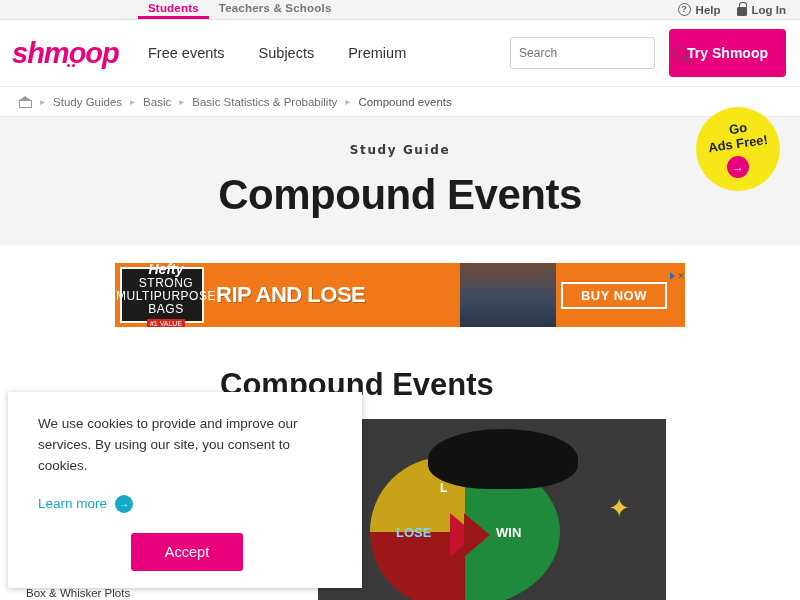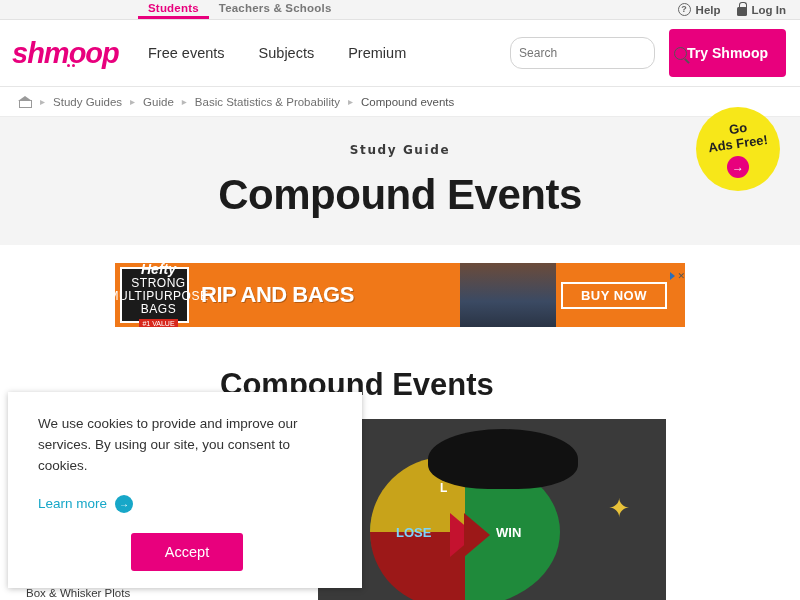--- a/index.html
+++ b/index.html
@@ -81,21 +81,21 @@
     display: inline-block; width: 3px; height: 3px; border-radius: 50%;
     background: #e8007d; margin-right: 2px;
   }
   .nav-links { display: flex; gap: 34px; margin-left: 26px; }
   .nav-links a {
     color: #333; font-size: 14.5px; text-decoration: none; cursor: pointer;
   }
   .nav-right { margin-left: auto; display: flex; align-items: center; gap: 14px; }
   .search-box {
     width: 145px; height: 32px;
-    border: 1px solid #d2d2d2; border-radius: 12px;
+    border: 1px solid #d2d2d2; border-radius: 3px;
     display: flex; align-items: center;
     padding: 0 8px;
     background: #fff;
   }
   .search-box input {
     border: none; outline: none; flex: 1;
     font-size: 12px; color: #777;
     font-family: "Liberation Sans", sans-serif;
     background: transparent;
   }
@@ -188,21 +188,21 @@
     position: relative;
   }
   .ad {
     width: 570px; height: 64px;
     background: #f07818;
     display: flex; align-items: center;
     position: relative;
     overflow: hidden;
   }
   .ad-left {
-    width: 69px; height: 56px; margin-left: 5px;
+    width: 84px; height: 56px; margin-left: 5px;
     background: #1b1b1b; border: 2px solid #fff;
     display: flex; flex-direction: column; align-items: center; justify-content: center;
     color: #fff; font-size: 9px; text-align: center; line-height: 1.1; padding-left: 8px;
   }
   .ad-left .brand { color: #fff; font-size: 14px; font-weight: bold; font-style: italic; }
   .ad-left .sub { font-size: 12px; letter-spacing: .5px; }
   .ad-left .val { background: #d8281d; color: #fff; font-size: 7px; padding: 1px 3px; margin-top: 2px; }
   .ad-text {
     margin-left: 12px;
     color: #fff; font-weight: bold; line-height: 1.0;
@@ -351,21 +351,21 @@
     </div>
     <button class="btn-try">Try Shmoop</button>
   </div>
 </div>
 
 <div class="crumbs">
   <span class="home-ico"></span>
   <span class="sep">▸</span>
   <a>Study Guides</a>
   <span class="sep">▸</span>
-  <a>Guide</a>
+  <a>Basic</a>
   <span class="sep">▸</span>
   <a>Basic Statistics &amp; Probability</a>
   <span class="sep">▸</span>
   <span class="current">Compound events</span>
 </div>
 
 <div class="hero">
   <div class="kicker">Study Guide</div>
   <h1>Compound Events</h1>
   <div class="ads-badge">
@@ -377,21 +377,21 @@
 
 <div class="ad-wrap">
   <div class="ad">
     <div class="ad-left">
       <div class="brand">Hefty</div>
       <div class="sub">STRONG</div>
       <div class="sub">MULTIPURPOSE BAGS</div>
       <div class="val">#1 VALUE</div>
     </div>
     <div class="ad-text">
-      <div>RIP AND BAGS</div>
+      <div>RIP AND LOSE</div>
     </div>
     <div class="ad-person"></div>
     <div class="ad-cta">BUY NOW</div>
   </div>
   <div class="ad-choice">
     <span class="tri"></span>
     <span class="x">✕</span>
   </div>
 </div>
 

